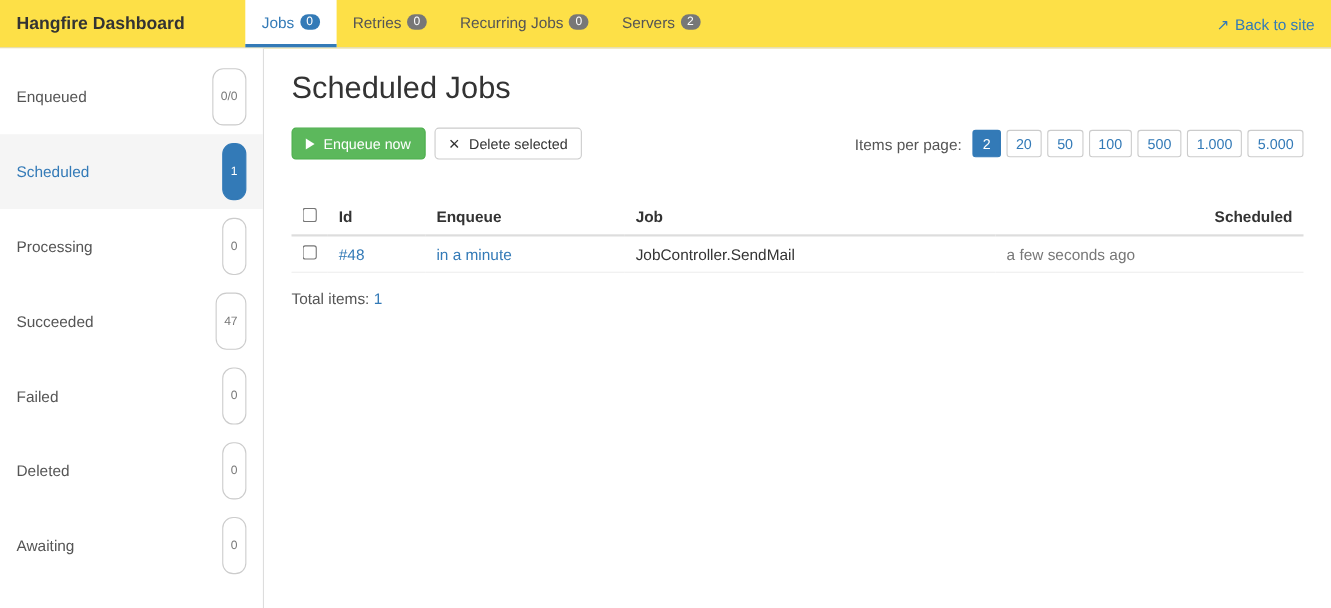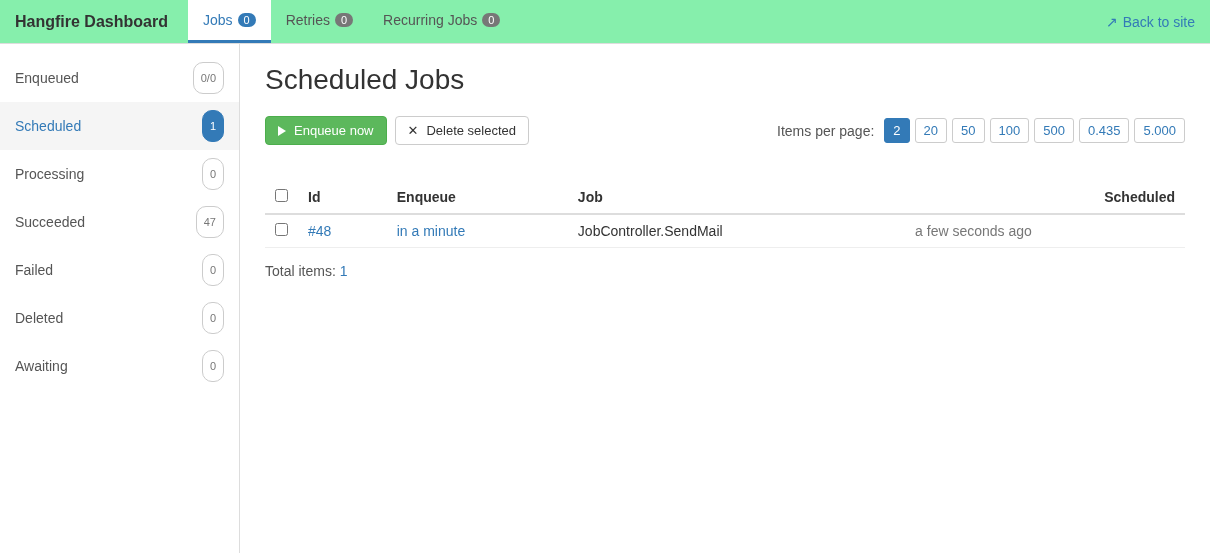--- a/index.html
+++ b/index.html
@@ -2,24 +2,25 @@
 <html><head>
   <meta charset="utf-8">
   <style>
     * { box-sizing: border-box; margin: 0; padding: 0; }
     body { font-family: "Helvetica Neue", Helvetica, Arial, sans-serif; font-size: 14px; color: #333; background: #fff; }
 
     
     .top-nav {
       display: flex;
       align-items: center;
-      background: #86efac;
+      background: #fde047;
       border-bottom: 1px solid #ddd;
       padding: 0 15px;
       height: 44px;
+      gap: 35px;
     }
     .brand {
       font-size: 16px;
       font-weight: bold;
       color: #333;
       margin-right: 20px;
       white-space: nowrap;
     }
     .nav-tabs {
       display: flex;
@@ -90,21 +91,21 @@
     }
     .sidebar-item.active {
       background: #f5f5f5;
       color: #337ab7;
       font-weight: 500;
     }
     .sidebar-badge {
       display: inline-block;
       border: 1px solid #ccc;
       border-radius: 10px;
-      padding: 9px 7px;
+      padding: 19px 7px;
       font-size: 11px;
       color: #777;
     }
     .sidebar-item.active .sidebar-badge {
       background: #337ab7;
       border-color: #337ab7;
       color: #fff;
     }
 
     
@@ -226,20 +227,24 @@
       <span>Jobs</span>
       <span class="badge">0</span>
     </a>
     <a class="nav-tab">
       <span>Retries</span>
       <span class="badge">0</span>
     </a>
     <a class="nav-tab">
       <span>Recurring Jobs</span>
       <span class="badge">0</span>
+    </a>
+    <a class="nav-tab">
+      <span>Servers</span>
+      <span class="badge">2</span>
     </a>
   </div>
   <div class="back-to-site">
     <span>↗</span>
     <span>Back to site</span>
   </div>
 </nav>
 
 <div class="layout">
 
@@ -288,21 +293,21 @@
           <span>Delete selected</span>
         </button>
       </div>
       <div class="items-per-page">
         <span class="items-per-page-label">Items per page:</span>
         <button class="page-size-btn active">2</button>
         <button class="page-size-btn">20</button>
         <button class="page-size-btn">50</button>
         <button class="page-size-btn">100</button>
         <button class="page-size-btn">500</button>
-        <button class="page-size-btn">0.435</button>
+        <button class="page-size-btn">1.000</button>
         <button class="page-size-btn">5.000</button>
       </div>
     </div>
 
     <table class="jobs-table">
       <thead>
         <tr>
           <th class="cb-col">
             <input type="checkbox" style="">
           </th>

